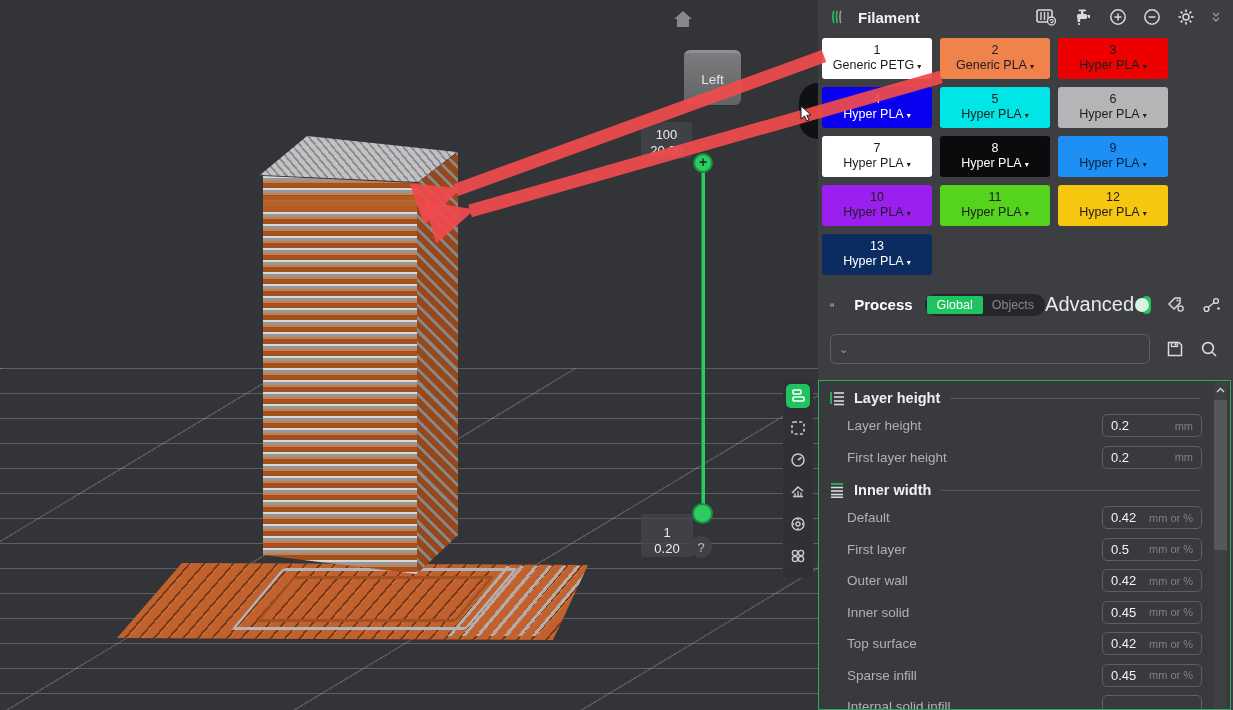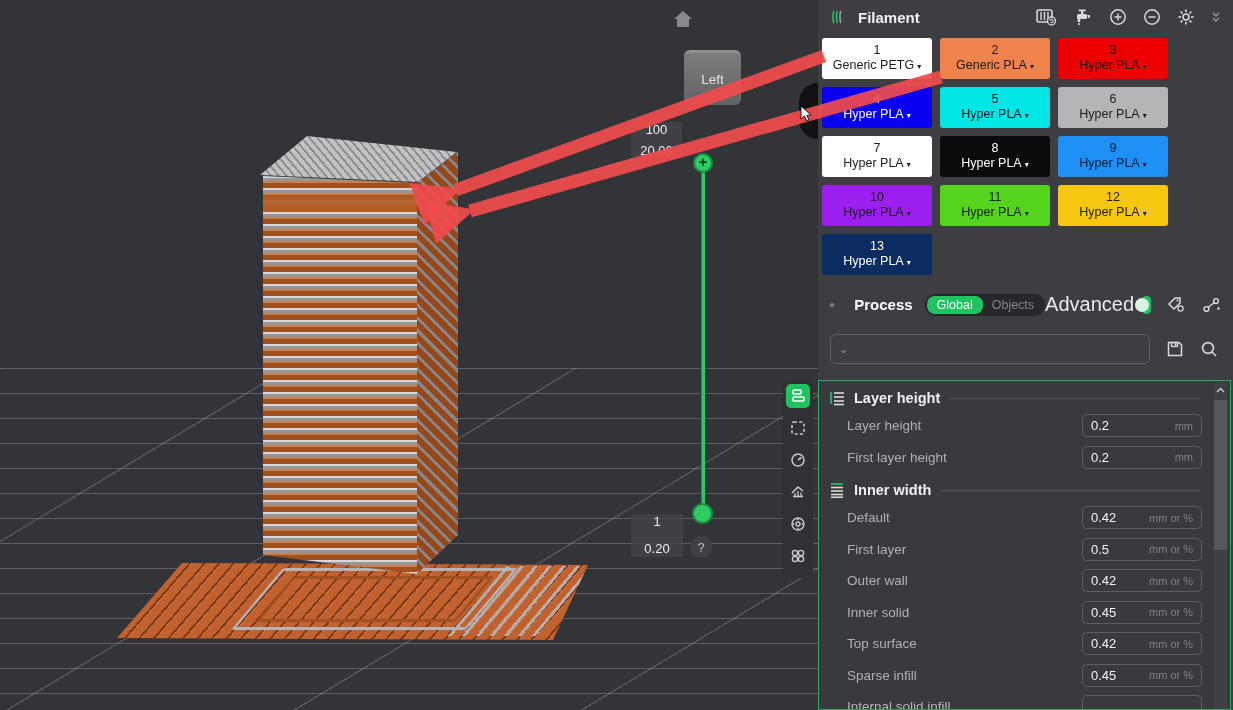--- a/index.html
+++ b/index.html
@@ -44,21 +44,21 @@
     background:repeating-linear-gradient(45deg, #87878a 0 3px, #96481a 3px 9px); }
 
   
   #slider-line { position:absolute; left:701px; top:163px; width:4px; height:352px;
     background:#2ecb63; box-shadow:inset 1px 0 0 #1d8f45; }
   .slider-handle { position:absolute; border-radius:50%; background:#2ecb63; border:2px solid #148c41; }
   #slider-handle-top { left:693px; top:153px; width:20px; height:20px;
     color:#0b3d1e; font-size:14px; font-weight:700; line-height:15px; text-align:center; }
   #slider-handle-bottom { left:692px; top:503px; width:21px; height:21px; }
   .slider-badge { position:absolute; background:#43454acc; border-radius:3px; color:#ececee;
-    display:flex; flex-direction:column; align-items:center; justify-content:space-between; line-height:16px; }
+    display:flex; flex-direction:column; align-items:center; justify-content:flex-end; line-height:16px;margin-left:10px; }
   #badge-top { left:631px; top:122px; width:51px; height:37px; font-size:13px; }
   #badge-bottom { left:631px; top:514px; width:52px; height:43px; font-size:13px; }
   #help-bubble { position:absolute; left:690px; top:536px; width:22px; height:22px; border-radius:50%;
     background:#3f4145; color:#bbbcbf; font-size:13px; display:flex; align-items:center; justify-content:center; }
 
   
   #viewcube { position:absolute; left:684px; top:50px; width:57px; height:55px; border-radius:6px;
     background:linear-gradient(#7b7c7e, #626365); border-top:3px solid #8f9092;
     display:flex; align-items:center; justify-content:center;
     color:#e3e4e6; font-size:13.5px; }
@@ -91,21 +91,21 @@
     justify-content:center; line-height:15px; }
   .slot .num { font-size:12.5px; }
   .slot .mat { font-size:12.5px; white-space:nowrap; }
   .slot .caret { font-size:8px; margin-left:3px; }
 
   #process-row { position:absolute; left:0; top:293px; width:100%; display:flex;
     align-items:center; padding:0 12px; }
   #process-title { margin-left:20px; font-size:15px; font-weight:700; color:#ffffff; }
   #scope-pill { margin-left:12px; background:#26272a; border-radius:12px; padding:2px;
     display:flex; align-items:center; }
-  #scope-global { background:#1fc35f; color:#fff; border-radius:8px; padding:2px 10px; font-size:12.5px; }
+  #scope-global { background:#1fc35f; color:#fff; border-radius:2px; padding:2px 10px; font-size:12.5px; }
   #scope-objects { color:#85868a; padding:2px 9px; font-size:12.5px; }
   #advanced-label { margin-left:auto; font-size:20px; color:#e9eaeb; }
   #advanced-switch { margin-left:8px; width:34px; height:18px; border-radius:9px; background:#1fc35f; position:relative; }
   #advanced-switch .knob { position:absolute; right:2px; top:2px; width:14px; height:14px;
     border-radius:50%; background:#d8f3e2; }
   .picon { margin-left:16px; color:#d9dadb; display:flex; align-items:center; }
 
   #preset-row { position:absolute; left:0; top:334px; width:100%; display:flex;
     align-items:center; padding:0 12px; }
   #preset-box { width:320px; height:30px; border:1.5px solid #5f6064; border-radius:6px;
@@ -113,21 +113,21 @@
   #preset-chevron { color:#9b9c9f; font-size:11px; }
   #preset-text { margin-left:7px; font-size:13.5px; color:#ededef; white-space:nowrap; }
 
   #settings-box { position:absolute; left:0; top:380px; width:413px; height:330px;
     border:1px solid #2fa961; background:#393a3d; overflow:hidden; }
   .section-header { display:flex; align-items:center; padding:9px 8px 4px 10px; }
   .section-title { margin-left:8px; font-size:14.5px; font-weight:700; color:#eef0f1; white-space:nowrap; }
   .section-rule { flex:1; height:1px; background:#55565a; margin:0 22px 0 10px; }
   .setting-row { height:31.5px; display:flex; align-items:center; }
   .setting-label { padding-left:28px; font-size:13.5px; color:#b0b1b5; }
-  .setting-input { margin-left:auto; margin-right:28px; width:120px; height:23px;
+  .setting-input { margin-left:auto; margin-right:28px; width:100px; height:23px;
     border:1px solid #5e5f63; border-radius:5px; display:flex; align-items:center;
     justify-content:space-between; padding:0 8px; }
   .setting-value { font-size:13px; color:#f2f3f4; }
   .setting-unit { font-size:11px; color:#7f8084; }
   #settings-scrollbar { position:absolute; right:3px; top:1px; width:13px; height:327px; background:#3f4043; }
   #scroll-up { height:16px; display:flex; align-items:center; justify-content:center; color:#cfd0d2; }
   #scroll-thumb { position:absolute; left:0; top:18px; width:13px; height:150px; background:#56575b; }
 </style>
 </head>
 <body>

